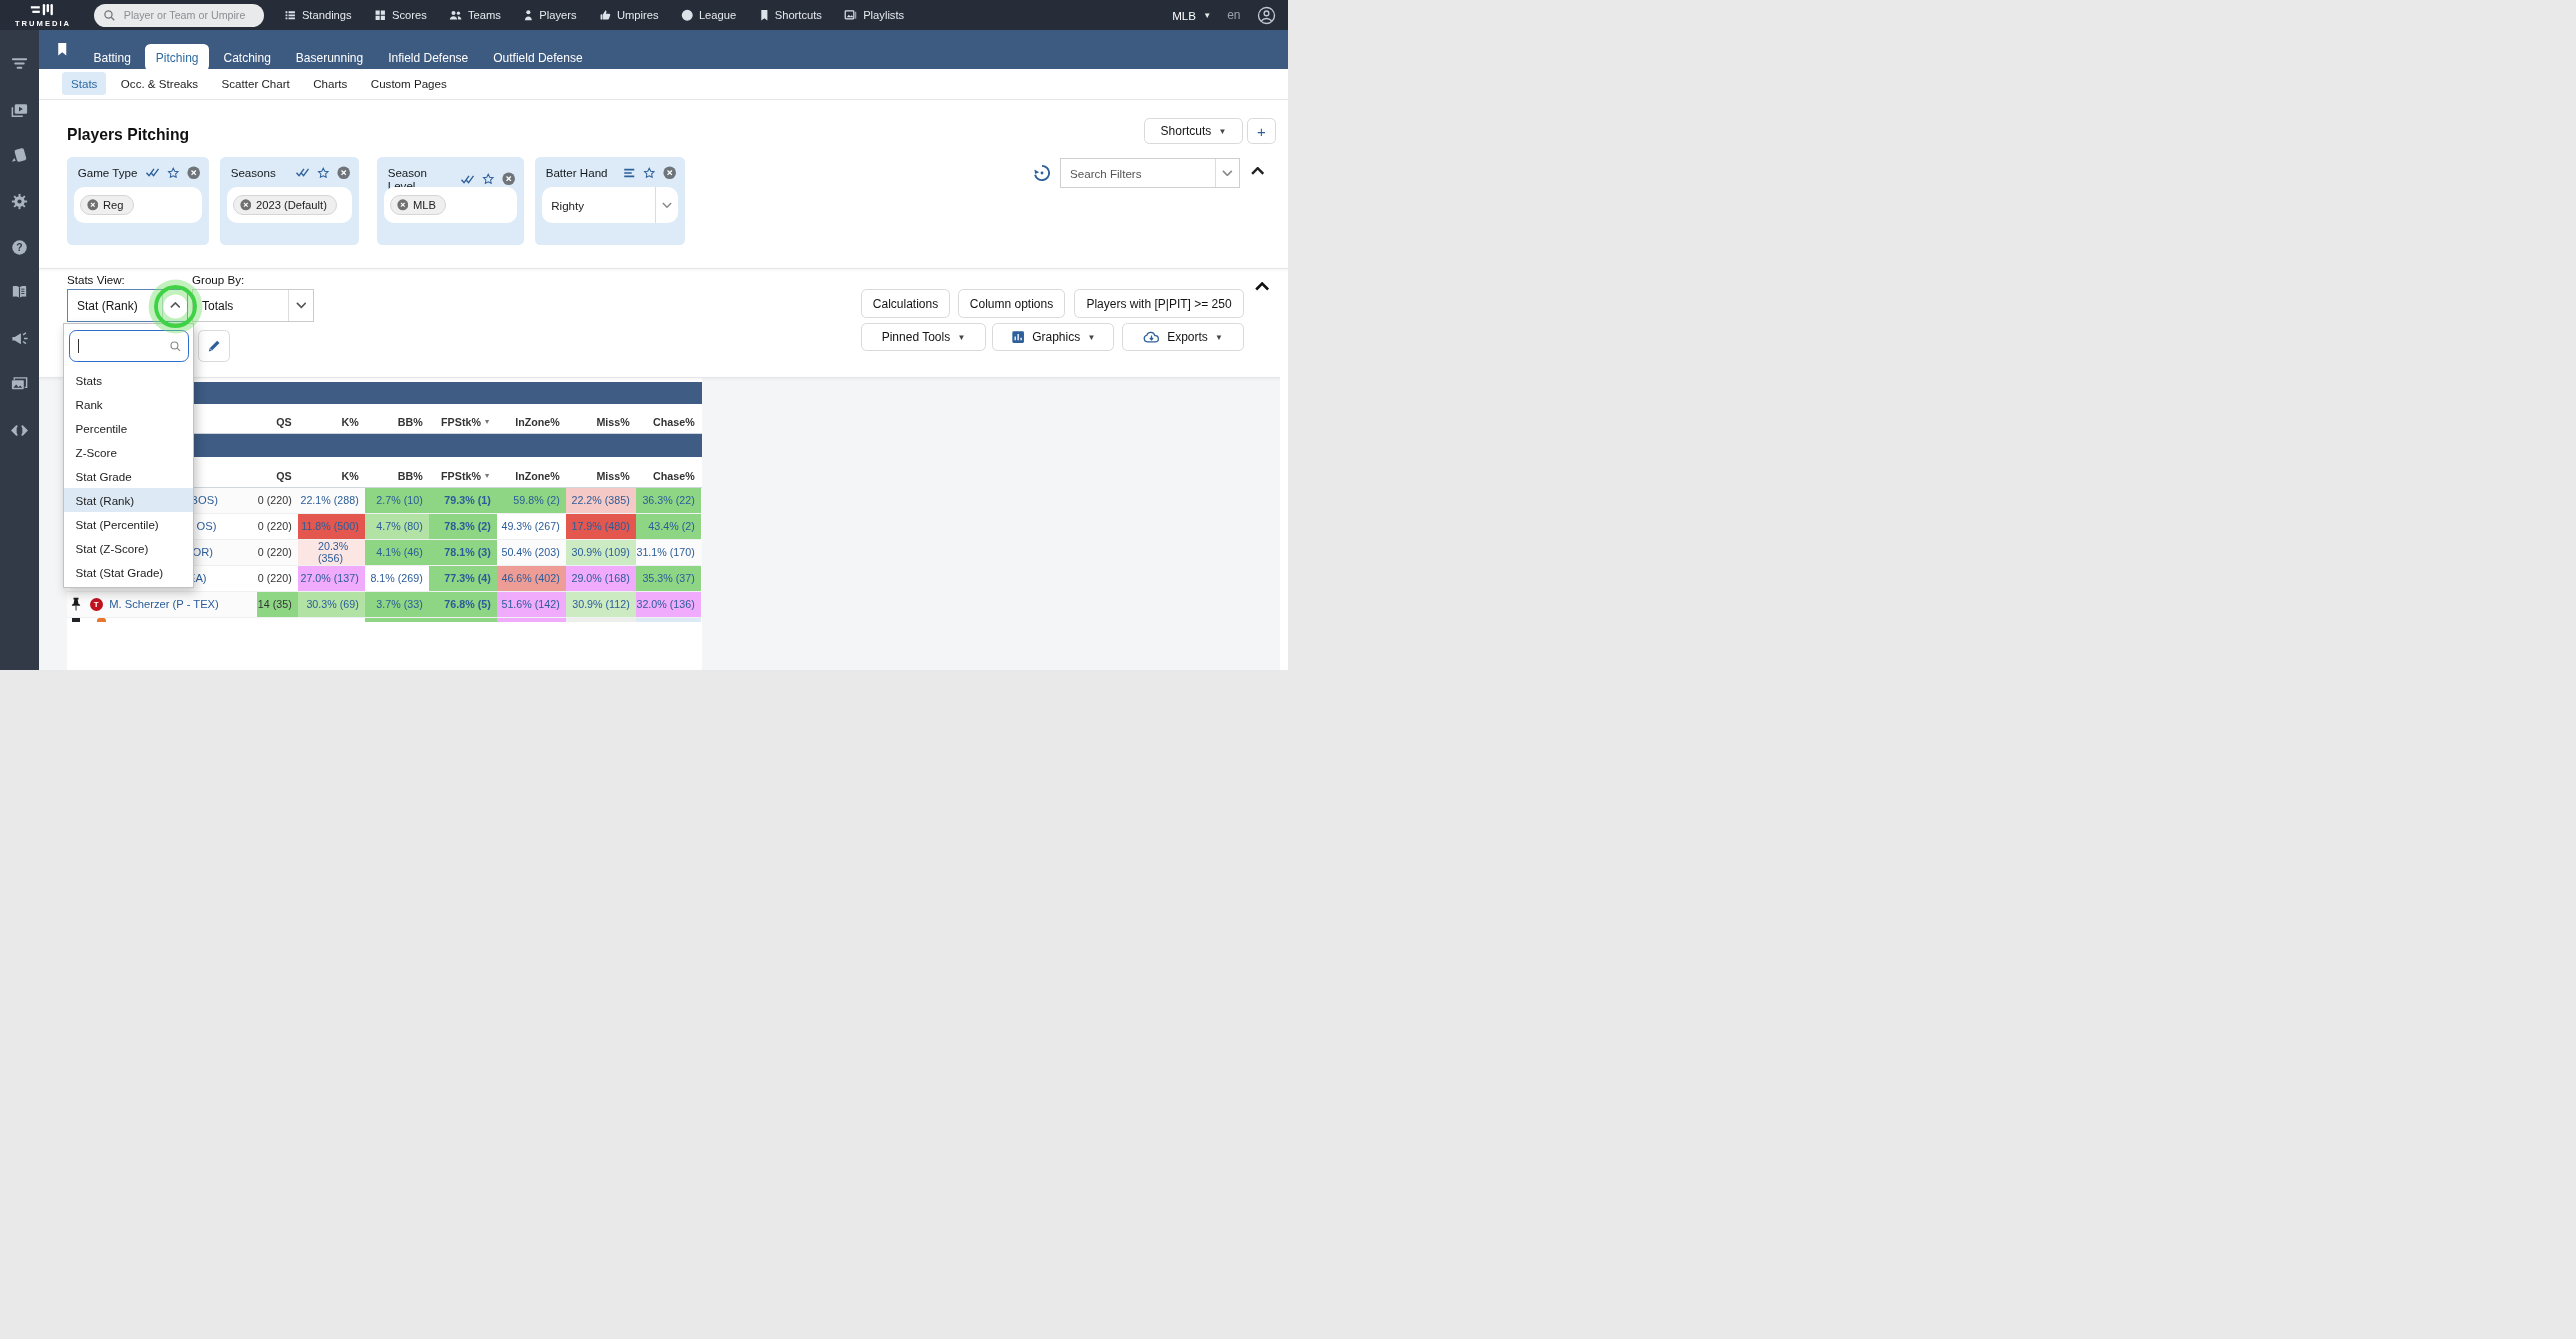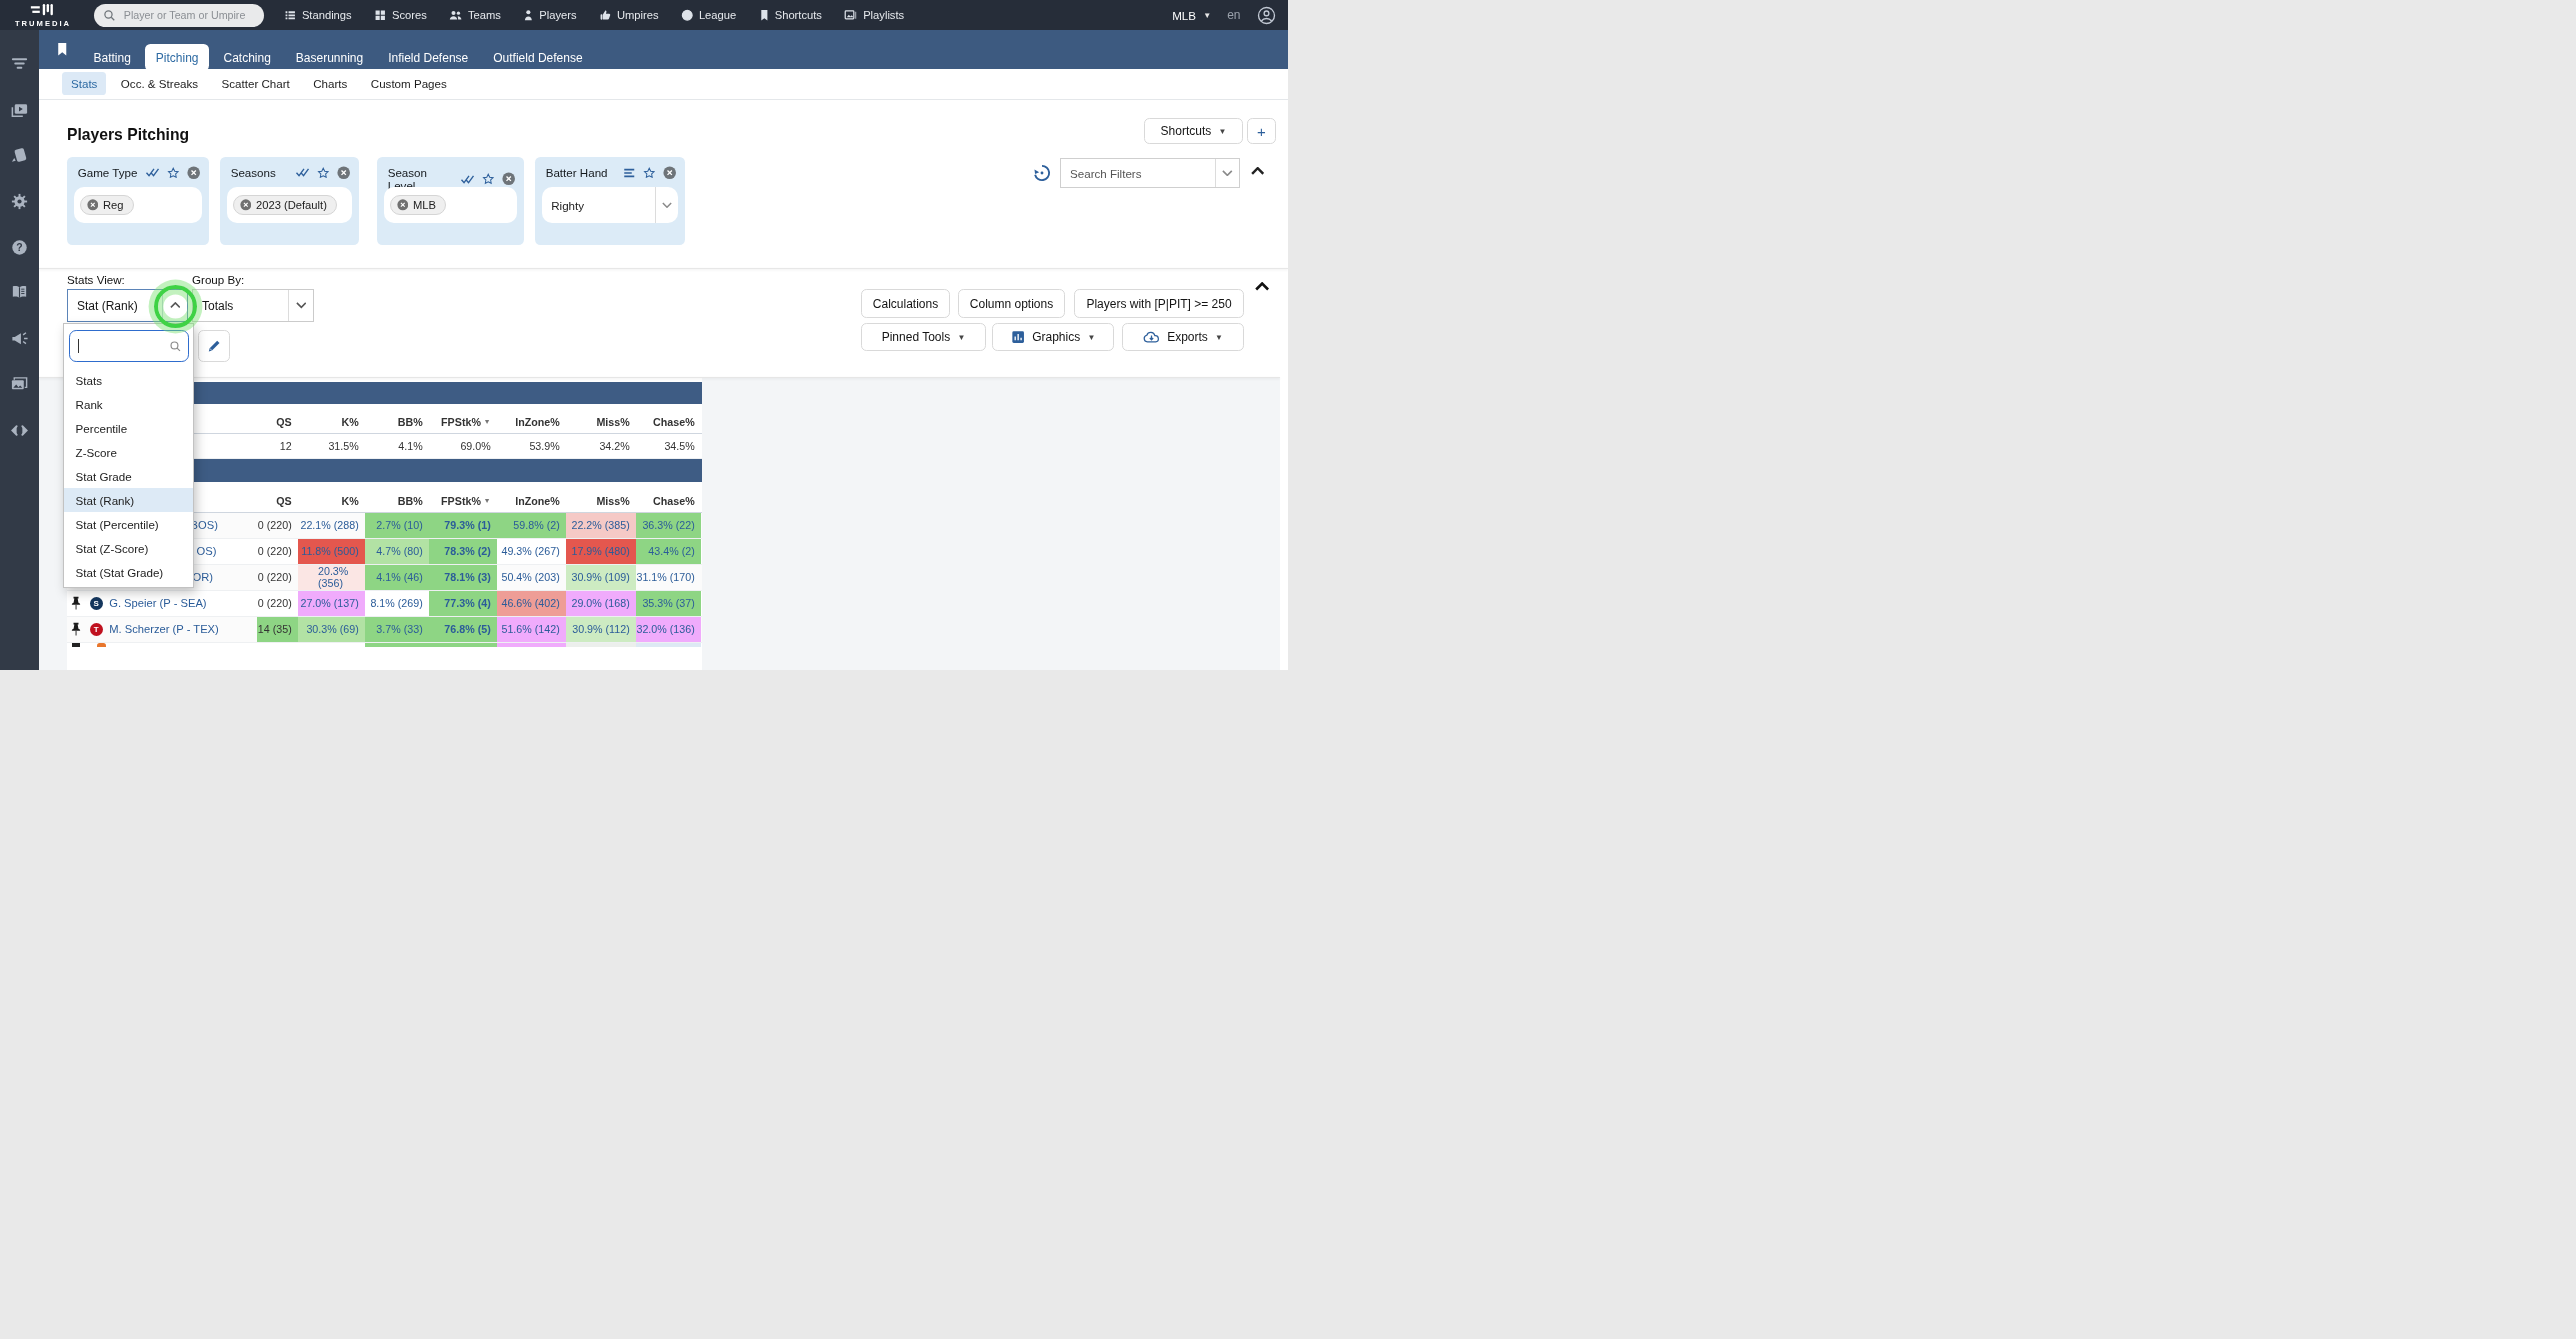--- a/index.html
+++ b/index.html
@@ -596,46 +596,20 @@
         <div class="cell hcell">
           <span>Miss%</span>
         </div>
         <div class="cell hcell">
           <span>Chase%</span>
         </div>
       </div>
 
     <div class="sumrows">
 
-        <div class="trow">
-          <div class="cell pinc"></div>
-          <div class="cell namec"></div>
-
-        <div class="cell">
-            <span class="dk">12</span>
-          </div>
-          <div class="cell">
-            <span class="dk">31.5%</span>
-          </div>
-          <div class="cell">
-            <span class="dk">4.1%</span>
-          </div>
-          <div class="cell">
-            <span class="dk">69.0%</span>
-          </div>
-          <div class="cell">
-            <span class="dk">53.9%</span>
-          </div>
-          <div class="cell">
-            <span class="dk">34.2%</span>
-          </div>
-          <div class="cell">
-            <span class="dk">34.5%</span>
-          </div>
-        </div>
       </div>
 
     <div class="band b2"></div>
     <div class="trow thead h2">
       <div class="cell"></div>
       <div class="cell"></div>
 
     <div class="cell hcell">
           <span>QS</span>
         </div>

